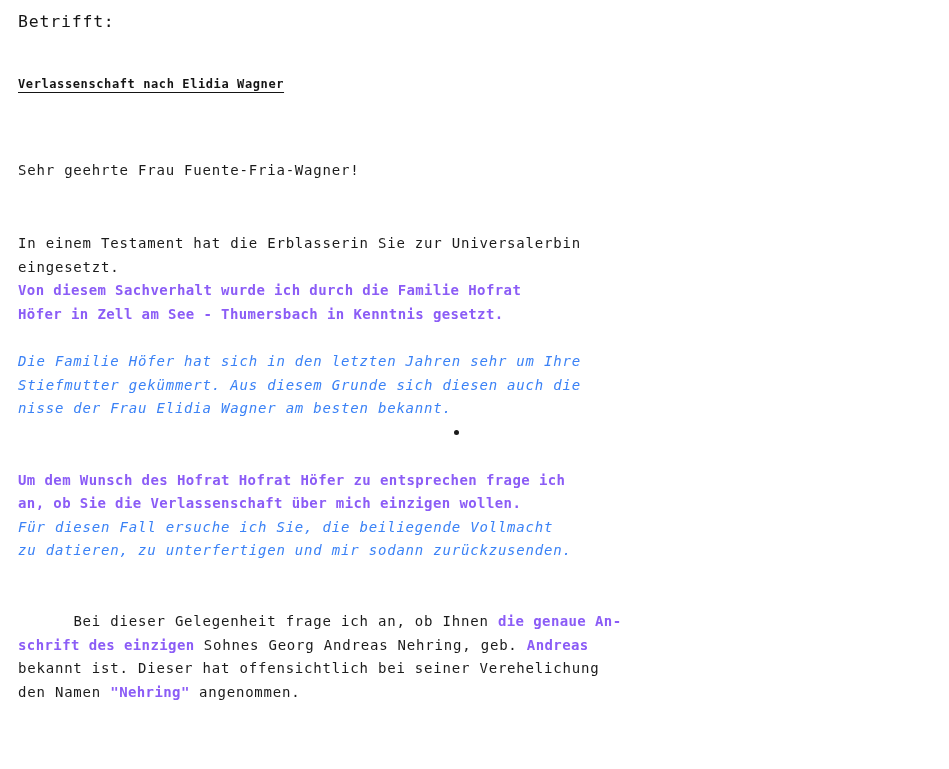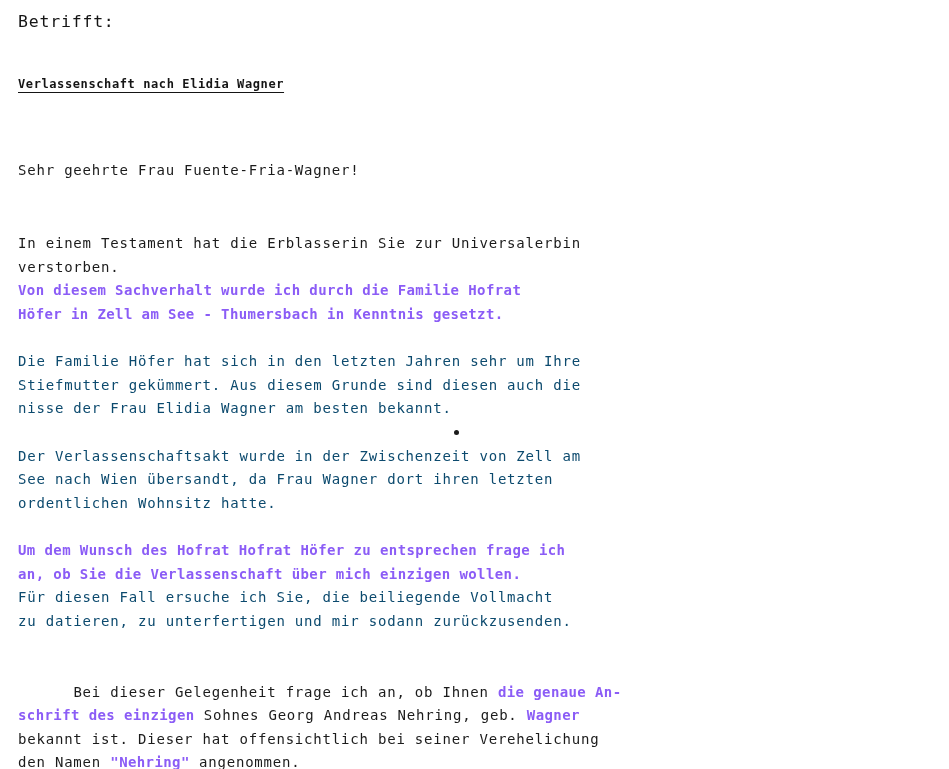--- a/index.html
+++ b/index.html
@@ -29,21 +29,22 @@
   }
   
   .line {
     font-size: 14px;
     line-height: 23.5px;
     letter-spacing: 0.8px;
     white-space: pre;
     color: #1b1b1b;
   }
   .line.faint {
-    color: #0c4a6e;
+    color: #3b82f6;
+    font-style: italic;
   }
   .bold {
     font-weight: bold;
     color: #8b5cf6;
     letter-spacing: 0.4px;
   }
   .subject-row {
     display: flex;
     align-items: baseline;
     gap: 8px;
@@ -93,55 +94,50 @@
     </div>
 
     <div class="gap-xl"></div>
 
     <div class="line">Sehr geehrte Frau Fuente-Fria-Wagner!</div>
 
     <div class="gap-l"></div>
 
     <div class="para">
       <div class="line">In einem Testament hat die Erblasserin Sie zur Universalerbin</div>
-      <div class="line">verstorben.</div>
+      <div class="line">eingesetzt.</div>
       <div class="line bold">Von diesem Sachverhalt wurde ich durch die Familie Hofrat</div>
       <div class="line bold">Höfer in Zell am See - Thumersbach in Kenntnis gesetzt.</div>
     </div>
 
     <div class="gap-m"></div>
 
     <div class="para">
       <div class="line faint">Die Familie Höfer hat sich in den letzten Jahren sehr um Ihre</div>
-      <div class="line faint">Stiefmutter gekümmert. Aus diesem Grunde sind diesen auch die</div>
+      <div class="line faint">Stiefmutter gekümmert. Aus diesem Grunde sich diesen auch die</div>
       <div class="line faint">nisse der Frau Elidia Wagner am besten bekannt.</div>
     </div>
 
     <div class="gap-m"></div>
 
-    <div class="para">
-      <div class="line faint">Der Verlassenschaftsakt wurde in der Zwischenzeit von Zell am</div>
-      <div class="line faint">See nach Wien übersandt, da Frau Wagner dort ihren letzten</div>
-      <div class="line faint">ordentlichen Wohnsitz hatte.</div>
-    </div>
 
     <div class="gap-m"></div>
 
     <div class="para">
       <div class="line bold">Um dem Wunsch des Hofrat Hofrat Höfer zu entsprechen frage ich</div>
       <div class="line bold">an, ob Sie die Verlassenschaft über mich einzigen wollen.</div>
       <div class="line faint">Für diesen Fall ersuche ich Sie, die beiliegende Vollmacht</div>
       <div class="line faint">zu datieren, zu unterfertigen und mir sodann zurückzusenden.</div>
     </div>
 
     <div class="gap-m"></div>
 
     <div class="line mixed">
       <span>Bei dieser Gelegenheit frage ich an, ob Ihnen </span><span class="bold">die genaue An-
-schrift des einzigen</span><span> Sohnes Georg Andreas Nehring, geb. </span><span class="bold">Wagner</span><span>
+schrift des einzigen</span><span> Sohnes Georg Andreas Nehring, geb. </span><span class="bold">Andreas</span><span>
 bekannt ist. Dieser hat offensichtlich bei seiner Verehelichung
 den Namen </span><span class="bold">"Nehring"</span><span> angenommen.</span>
     </div>
 
   </div>
 
   <div class="dot-artifact"></div>
 
 </div>
 

